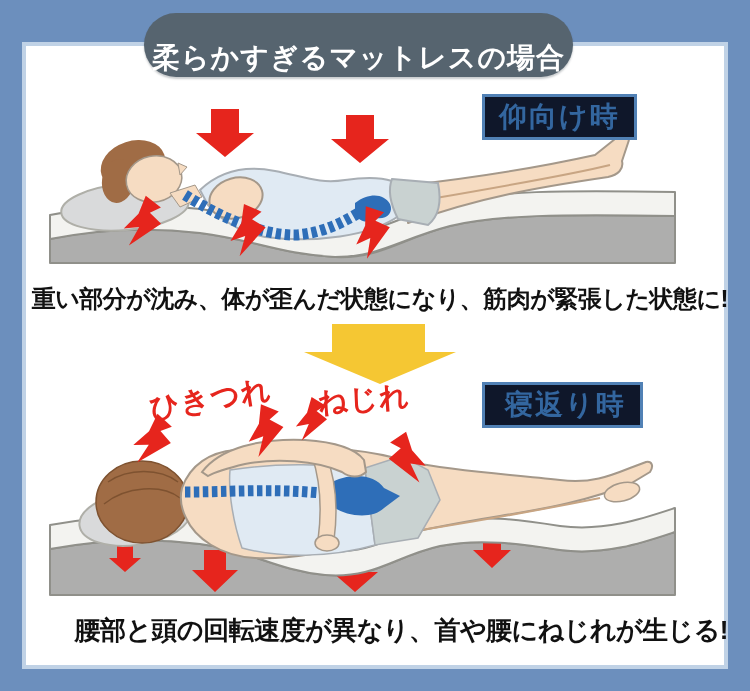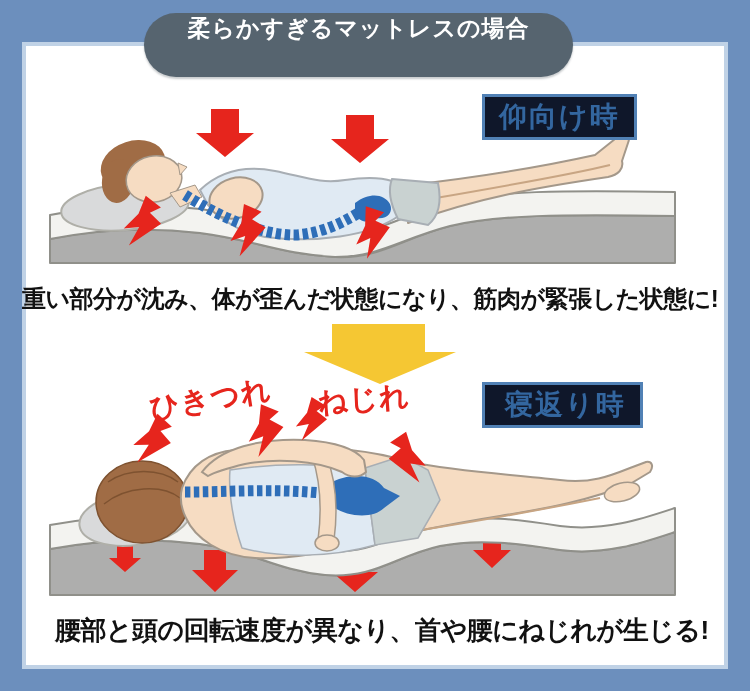--- a/index.html
+++ b/index.html
@@ -9,33 +9,33 @@
     background:#6C8FBD;
   }
   .frame{position:absolute;inset:0;background:#6C8FBD;}
   .panel{
     position:absolute;left:22px;top:42px;right:22px;bottom:22px;
     background:#ffffff;border:4px solid #C0D2E6;box-sizing:border-box;
   }
   .banner{
     position:absolute;left:144px;top:13px;width:429px;height:64px;
     background:#56646F;border-radius:32px;
-    display:flex;align-items:flex-start;justify-content:center;
-    color:#ffffff;font-size:23px;font-weight:bold;letter-spacing:1px;
+    display:flex;align-items:flex-end;justify-content:center;
+    color:#ffffff;font-size:28px;font-weight:bold;letter-spacing:1px;
     box-shadow:0 2px 2px rgba(40,50,60,0.25);z-index:30;
   }
   .tag{
     position:absolute;background:#0f172a;border:3px solid #5181B5;
     color:#33669F;font-size:28px;font-weight:bold;letter-spacing:2px;
     padding:3px 14px;z-index:25;line-height:1.2;
   }
   .tag.supine{left:482px;top:94px;}
   .tag.turnover{left:482px;top:382px;padding-left:20px;}
   .caption{
-    position:absolute;left:22px;right:22px;text-align:left;
+    position:absolute;left:22px;right:22px;text-align:right;
     color:#111111;font-weight:bold;z-index:20;letter-spacing:-0.5px;
   }
   .caption.c1{top:283px;font-size:24px;}
   .caption.c2{top:613px;font-size:26px;margin-left:33px;}
   .annot{
     position:absolute;color:#E6251D;font-size:29px;font-weight:bold;
     z-index:26;white-space:nowrap;letter-spacing:1px;
   }
   .annot.pull{left:150px;top:389px;transform:rotate(-9deg);transform-origin:left center;}
   .annot.twist{left:318px;top:383px;transform:rotate(-4deg);transform-origin:left center;}

